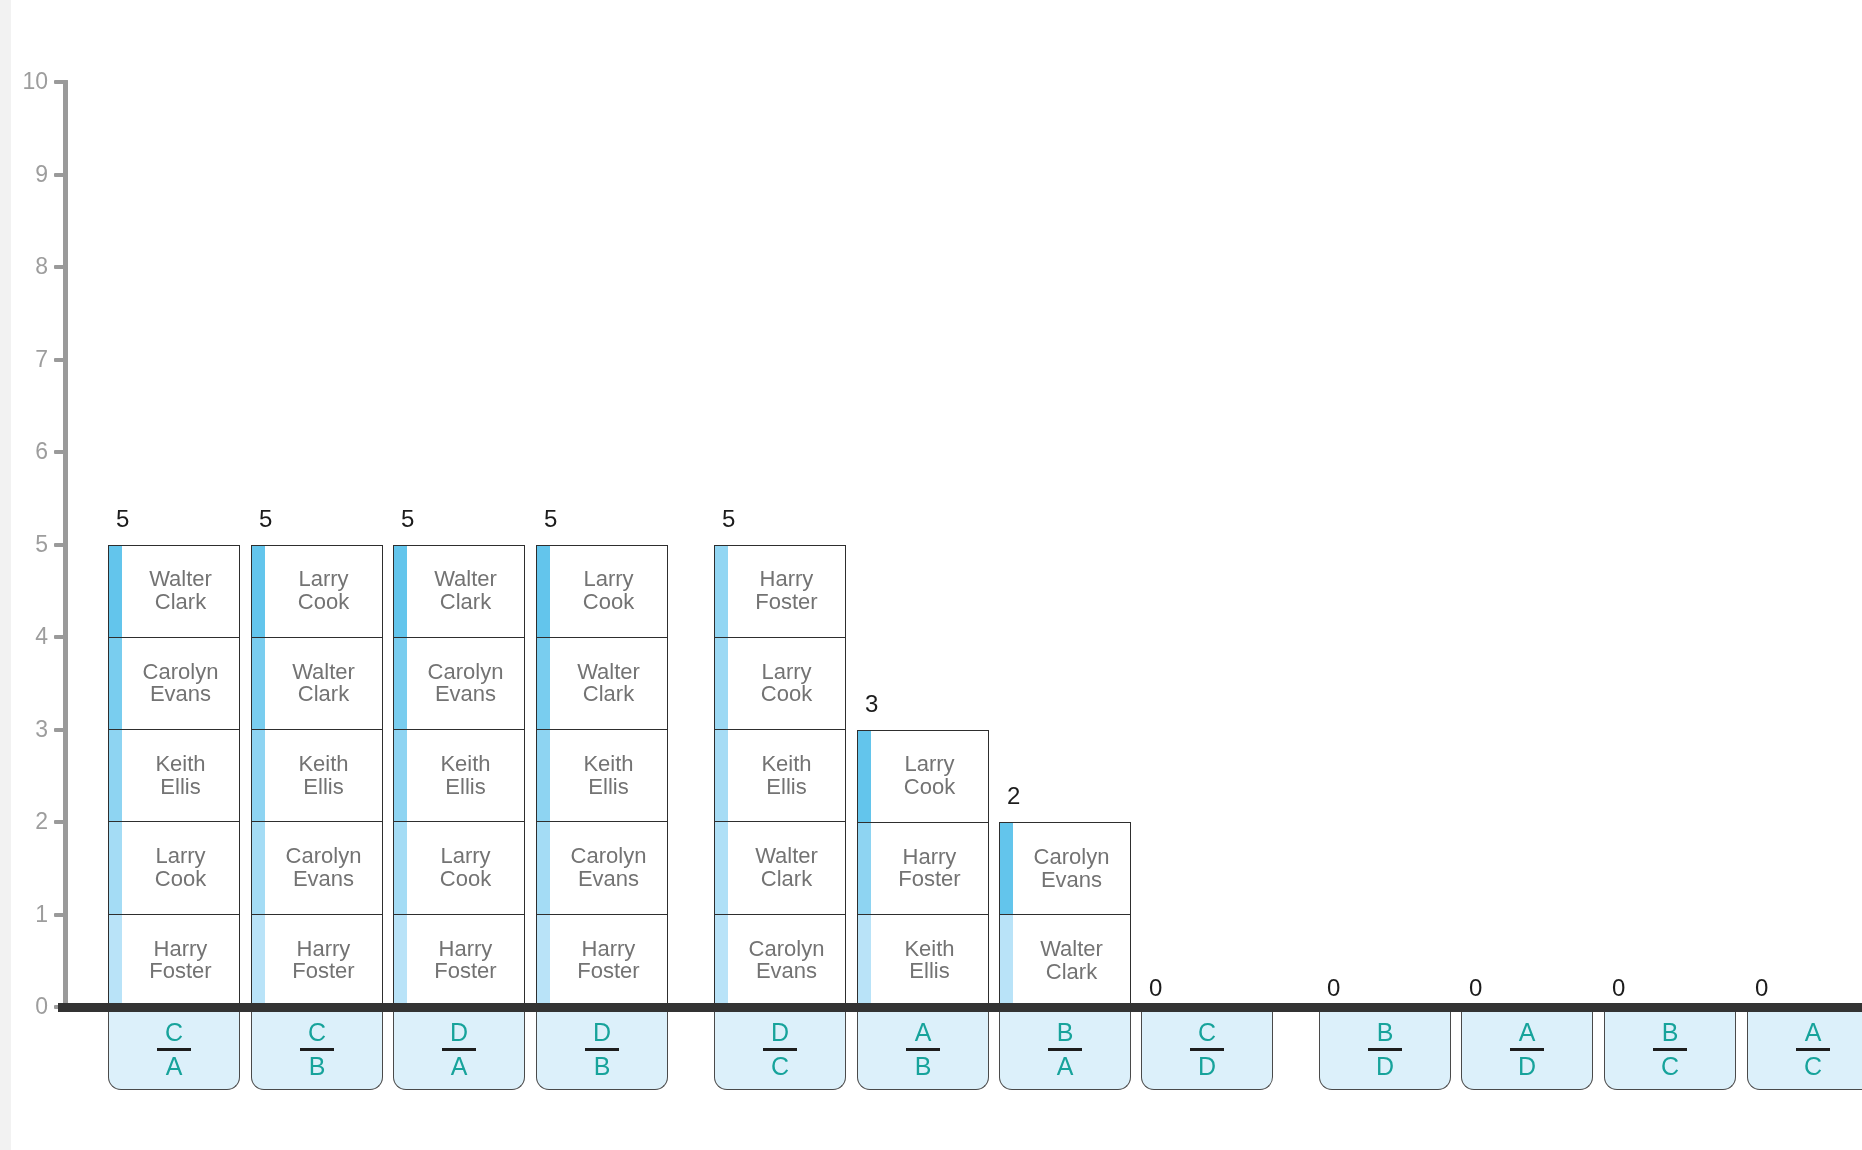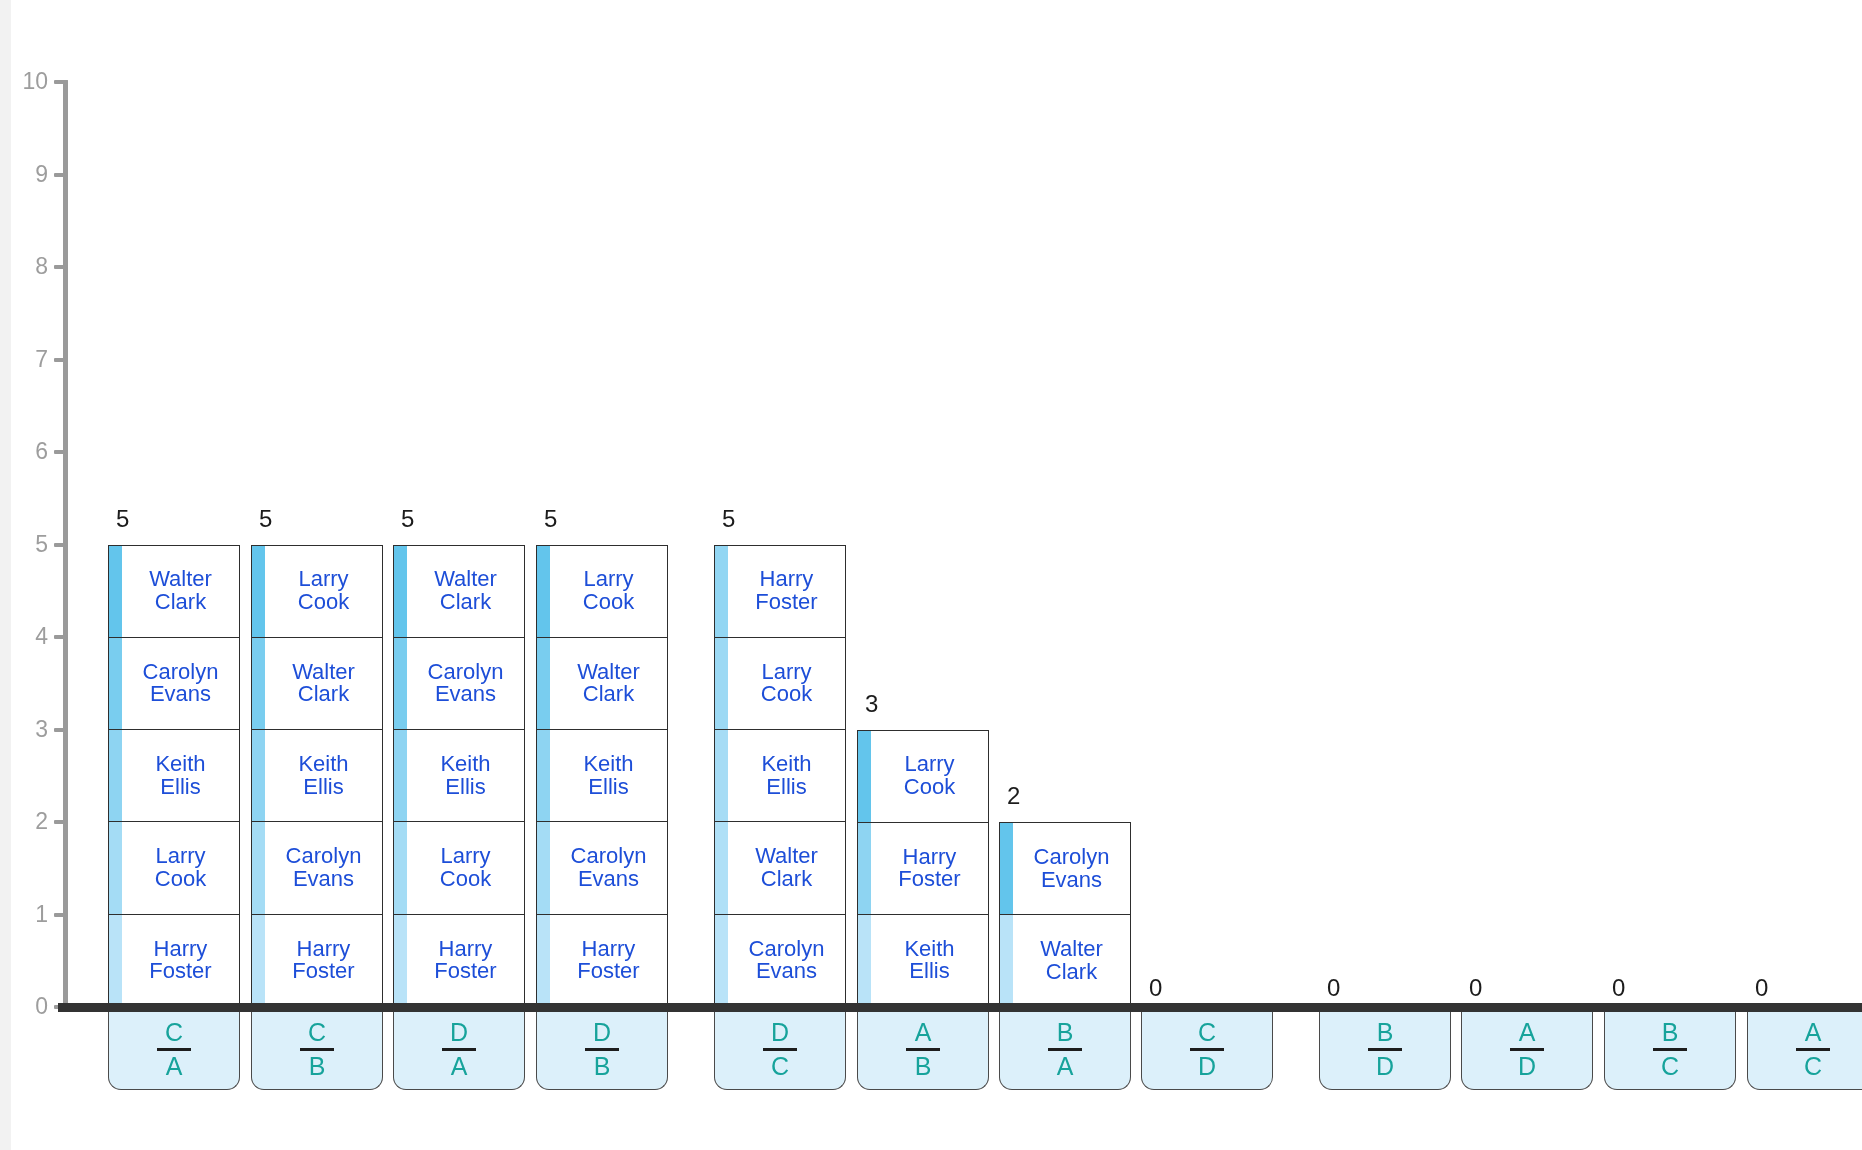--- a/index.html
+++ b/index.html
@@ -112,21 +112,21 @@
   .cell-strip {
     position: absolute;
     left: 0; top: 0; bottom: 0;
     width: 13px;
   }
   .cell-name {
     position: relative;
     z-index: 2;
     font-size: 22px;
     line-height: 1.03;
-    color: #1d4ed8;
+    color: #737373;
     text-align: center;
     padding-left: 13px;
     white-space: pre-line;
   }
   
   .xtick {
     position: absolute;
     top: 1010px;
     height: 80px;
     background: #dcf0fa;

